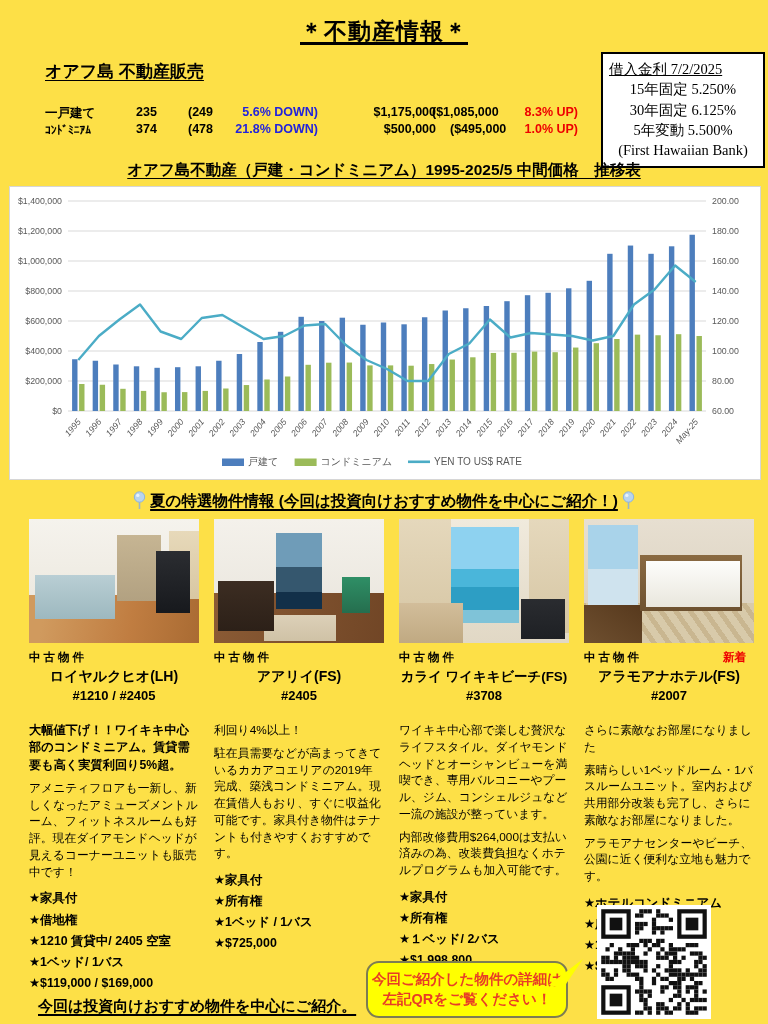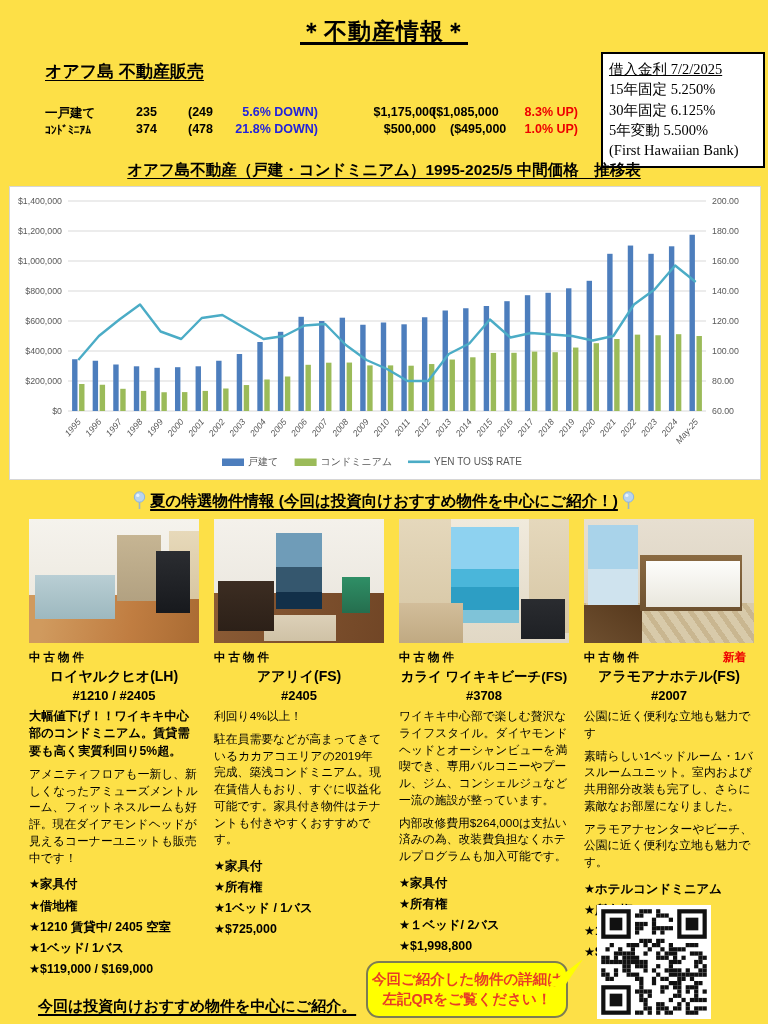--- a/index.html
+++ b/index.html
@@ -18,21 +18,21 @@
   .t-change{left:192px;width:126px;text-align:right;}
   .t-price{left:354px;width:82px;text-align:right;}
   .t-pchange{left:446px;width:132px;text-align:right;}
   .down{color:#2222dd;}
   .up{color:#ee0000;}
   .half-kana{font-size:11.5px;letter-spacing:0;}
   .loan-box{position:absolute;left:601px;top:52px;width:148px;border:2px solid #000;
             background:#fff;padding:5px 6px 6px 6px;
             font-family:"Liberation Serif","DejaVu Serif",serif;font-size:14.5px;line-height:1.4;}
   .loan-title{text-decoration:underline;}
-  .loan-lines div{white-space:nowrap;}
+  .loan-lines div{white-space:nowrap;text-align:center;}
   .chart-title{position:absolute;top:160px;left:0;width:100%;text-align:center;
                font-size:15.5px;font-weight:bold;}
   .chart-frame{position:absolute;left:9px;top:186px;width:750px;height:292px;
                border:1px solid #d6d6d6;background:#fff;}
   .section-heading{position:absolute;top:491px;left:0;width:100%;text-align:center;
                    font-size:15.5px;font-weight:bold;}
   .section-heading .u{text-decoration-thickness:2px;}
   .pin-icon{display:inline-block;vertical-align:-4px;margin:0 4px;}
   .card{position:absolute;top:519px;width:170px;}
   .photo{width:170px;height:124px;background-repeat:no-repeat;background-color:#ddd;}
@@ -74,21 +74,21 @@
       linear-gradient(35deg,#6f5030,#57391d),
       repeating-linear-gradient(55deg,#d8caaa 0 7px,#c9b690 7px 12px),
       linear-gradient(#e7dfd1,#d8cebb);
     background-position:62px 42px,56px 36px,4px 6px,0 86px,0 84px,0 0;
     background-size:94px 46px,102px 56px,50px 80px,58px 40px,100% 40px,100% 100%;}
   .badge-row{margin-top:7px;height:15px;font-size:11.5px;font-weight:bold;}
   .badge{letter-spacing:3px;margin-top:32px;}
   .new-badge{float:right;color:#ee0000;margin-right:8px;}
   .card-name{text-align:center;font-size:14px;font-weight:bold;margin-top:3px;white-space:nowrap;}
   .card-unit{text-align:center;font-size:13px;font-weight:bold;margin-top:2px;}
-  .card-paragraphs{font-size:11.8px;line-height:1.42;margin-top:5px;}
+  .card-paragraphs{font-size:11.8px;line-height:1.42;margin-top:19px;}
   .card-paragraphs div{margin-bottom:6px;}
   .card-paragraphs .bold{font-weight:bold;font-size:12.2px;}
   .card-bullets{font-size:12.4px;font-weight:bold;line-height:1.7;margin-top:8px;}
   .bubble{position:absolute;left:366px;top:961px;width:198px;background:#ffff00;
           border:2px solid #7d7d52;border-radius:13px;padding:6px 0;
           font-size:14.5px;font-weight:bold;color:#e83d26;line-height:1.4;text-align:center;
           z-index:5;}
   .bubble-tail{position:absolute;right:-17px;top:-4px;width:34px;height:30px;background:#ffff00;
                clip-path:polygon(0 86%,100% 0,40% 100%);
                filter:drop-shadow(0 0 1.5px #7d7d52);}
@@ -340,21 +340,21 @@
 
   <div class="card" style="left:584px">
     <div class="photo photo-alamoana"></div>
     <div class="badge-row">
       <span class="badge">中古物件</span>
       <span class="new-badge">新着</span>
     </div>
     <div class="card-name">アラモアナホテル(FS)</div>
     <div class="card-unit">#2007</div>
     <div class="card-paragraphs">
-        <div>公園に近く便利な立地も魅力です</div>
+        <div>さらに素敵なお部屋になりました</div>
         <div>素晴らしい1ベッドルーム・1バスルームユニット。室内および共用部分改装も完了し、さらに素敵なお部屋になりました。</div>
         <div>アラモアナセンターやビーチ、公園に近く便利な立地も魅力です。</div>
       </div>
     <div class="card-bullets">
         <div>★ホテルコンドミニアム</div>
         <div>★所有権</div>
         <div>★1ベッド/1バス</div>
         <div>★$570,000</div>
       </div>
   </div>

